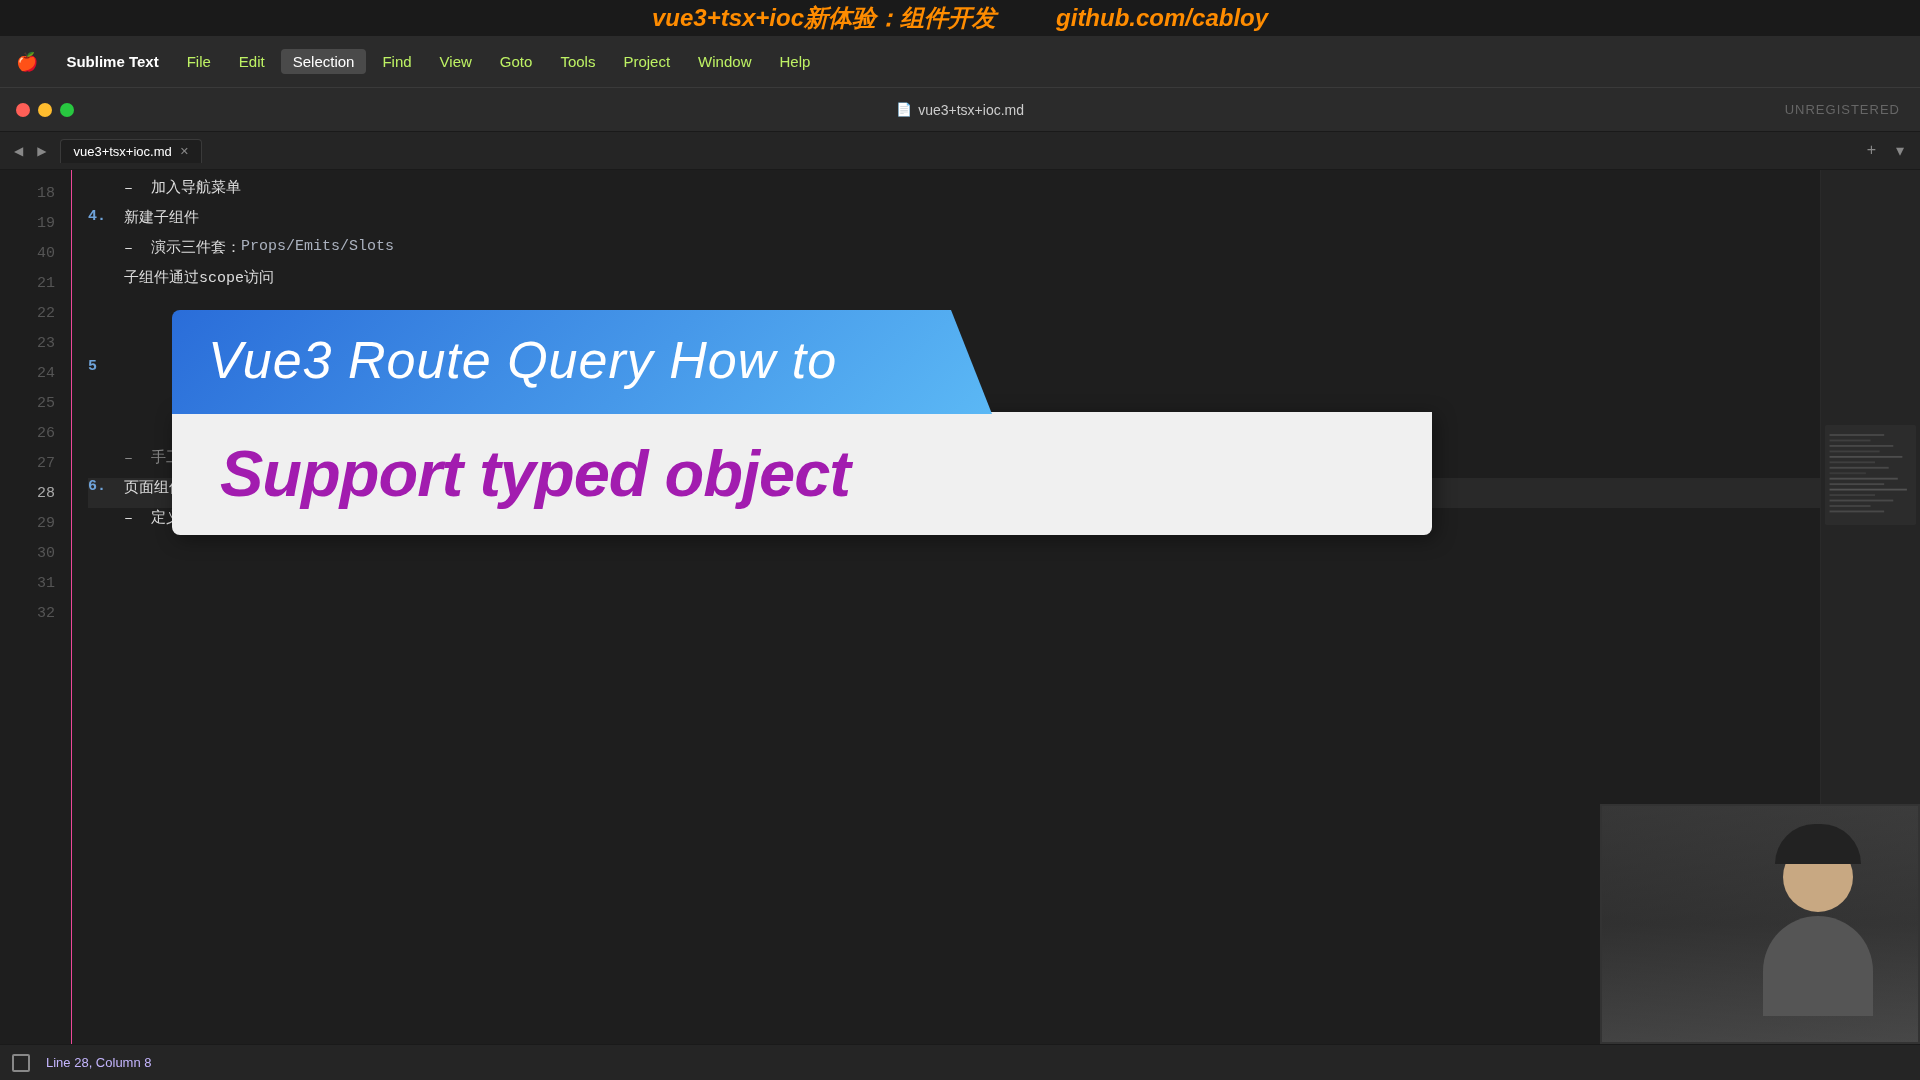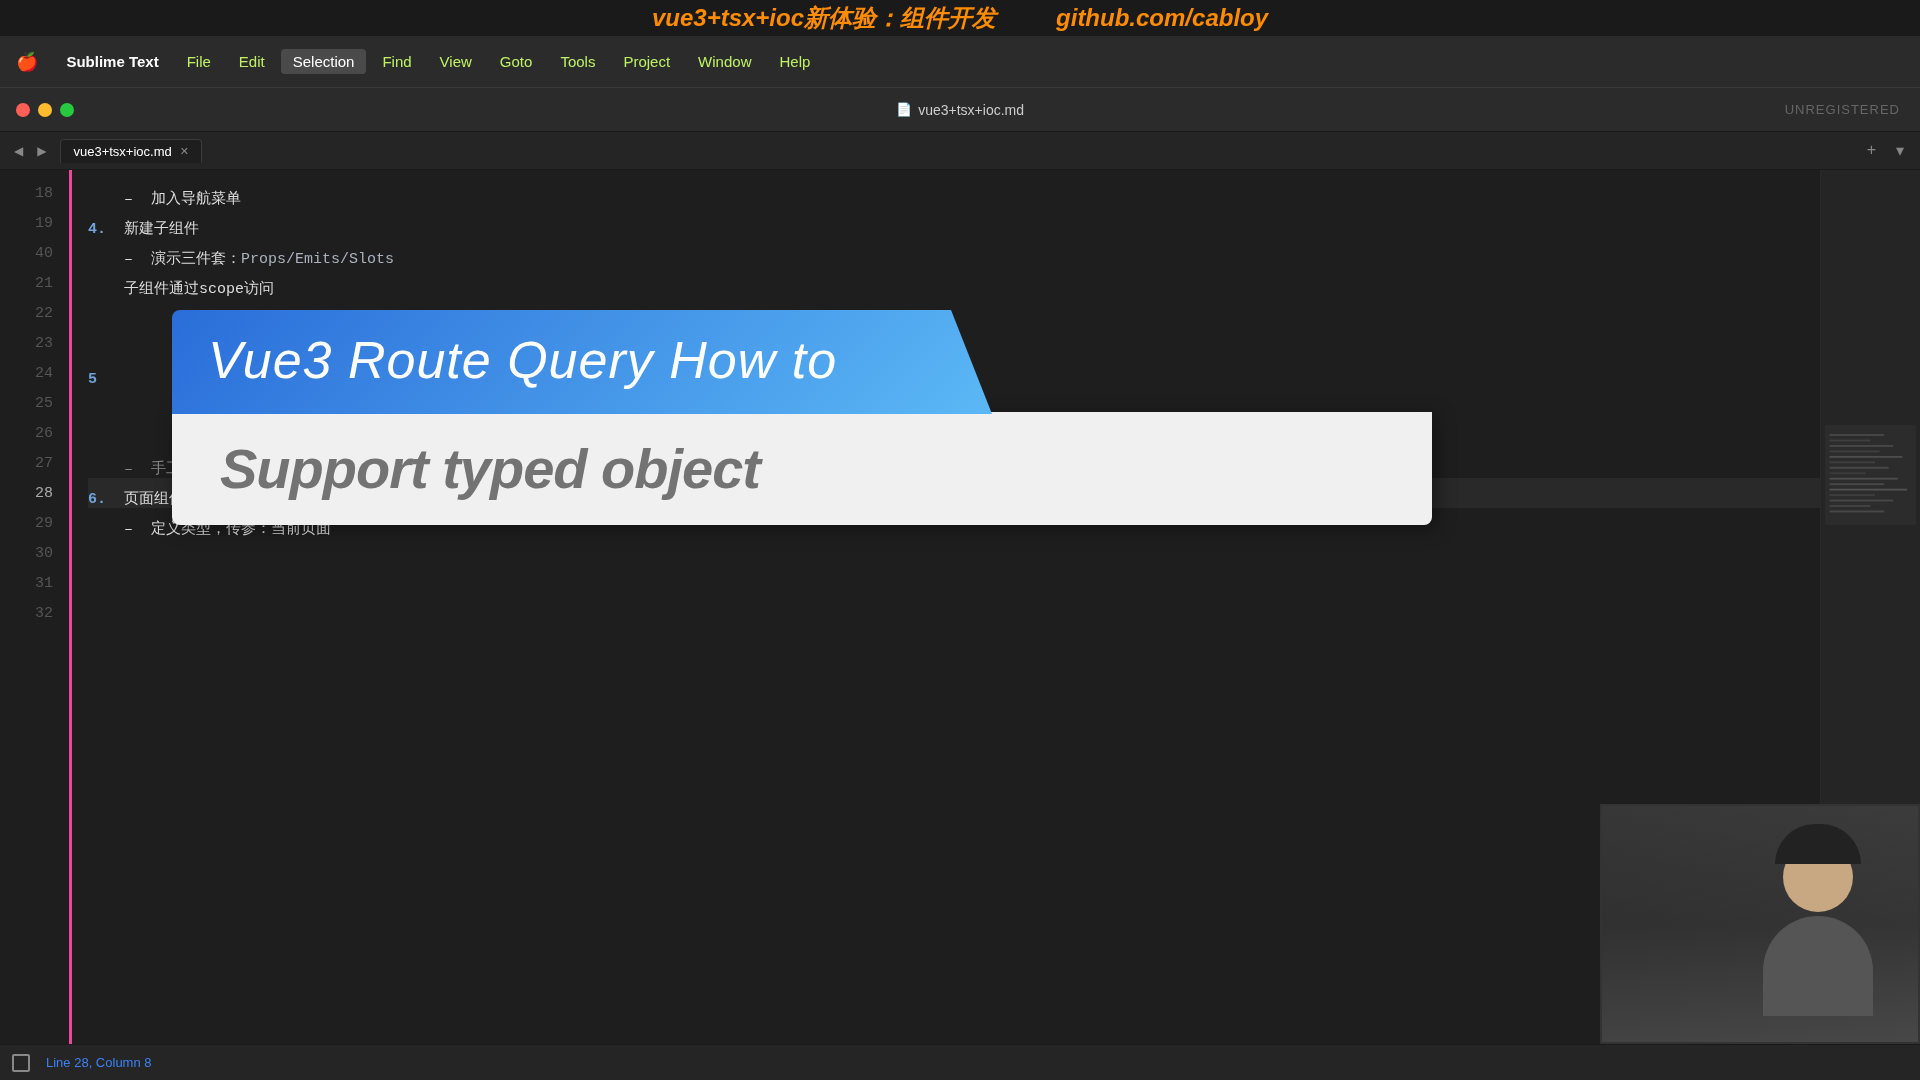--- a/index.html
+++ b/index.html
@@ -172,21 +172,21 @@
       overflow: hidden;
       position: relative;
     }
 
     
     #line-numbers {
       width: 72px;
       background: #1e1e1e;
       padding: 8px 0;
       flex-shrink: 0;
-      border-right: 3px solid #ec4899;
+      border-right: 1px solid #ec4899;
     }
     .line-num {
       height: 30px;
       display: flex;
       align-items: center;
       justify-content: flex-end;
       padding-right: 16px;
       font-size: 15px;
       color: #555;
       font-family: 'Courier New', monospace;
@@ -198,21 +198,21 @@
     
     #code-area {
       flex: 1;
       padding: 8px 0 8px 16px;
       position: relative;
       overflow: hidden;
     }
     .code-line {
       height: 30px;
       display: flex;
-      align-items: flex-end;
+      align-items: flex-start;
       font-size: 15px;
       font-family: 'Courier New', monospace;
       white-space: nowrap;
       position: relative;
     }
     .code-line.active-line {
       background: rgba(255,255,255,0.05);
     }
     .txt-white { color: #ddd; }
     .txt-blue { color: #6fa3d9; }
@@ -258,24 +258,24 @@
       letter-spacing: 1px;
     }
     #banner-bottom {
       background: #f0f0f0;
       padding: 24px 48px;
       border-radius: 0 0 8px 8px;
       margin-top: -2px;
       box-shadow: 4px 4px 20px rgba(0,0,0,0.4);
     }
     #banner-bottom-text {
-      font-size: 56px;
+      font-size: 65px;
       font-weight: 900;
       font-style: italic;
-      color: #737373;
+      color: #a21caf;
       letter-spacing: -1px;
       white-space: nowrap;
     }
 
     
     #webcam {
       position: absolute;
       bottom: 0;
       right: 0;
       width: 320px;
@@ -350,21 +350,21 @@
       gap: 16px;
     }
     #status-icon {
       width: 18px;
       height: 18px;
       border: 2px solid #888;
       border-radius: 2px;
     }
     #status-text {
       font-size: 13px;
-      color: #3b82f6;
+      color: #c4b5fd;
     }
   </style>
 </head>
 <body>
 
 <div id="top-banner">
   <span>vue3+tsx+ioc新体验：组件开发</span>
   <span>github.com/cabloy</span>
 </div>
 

